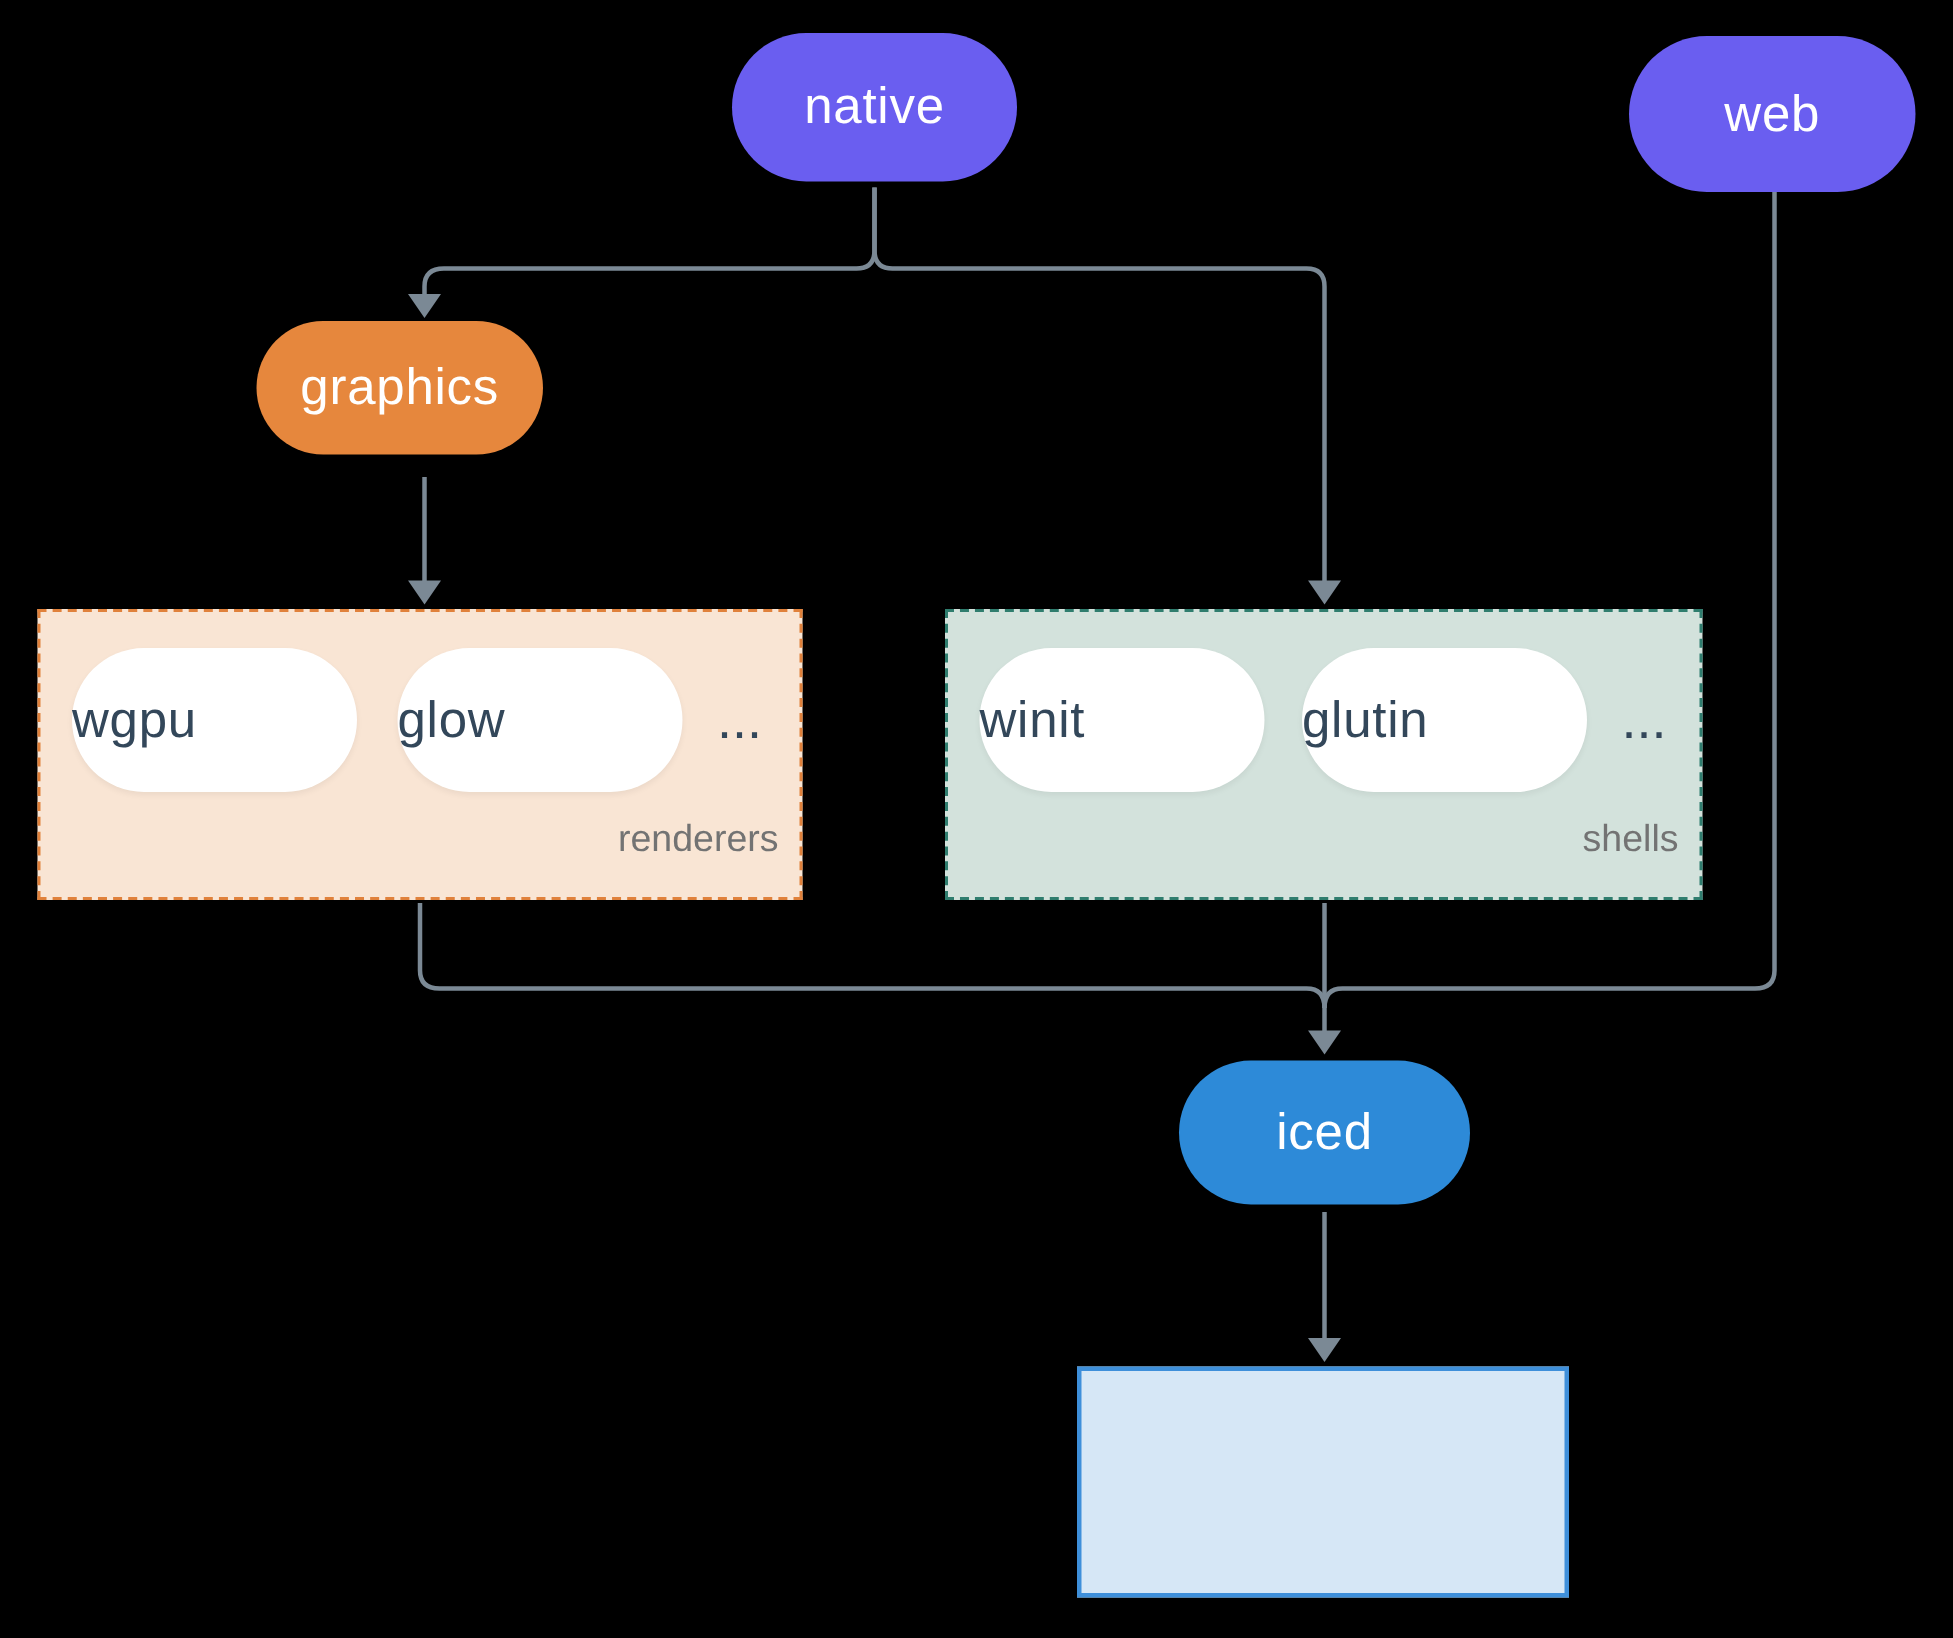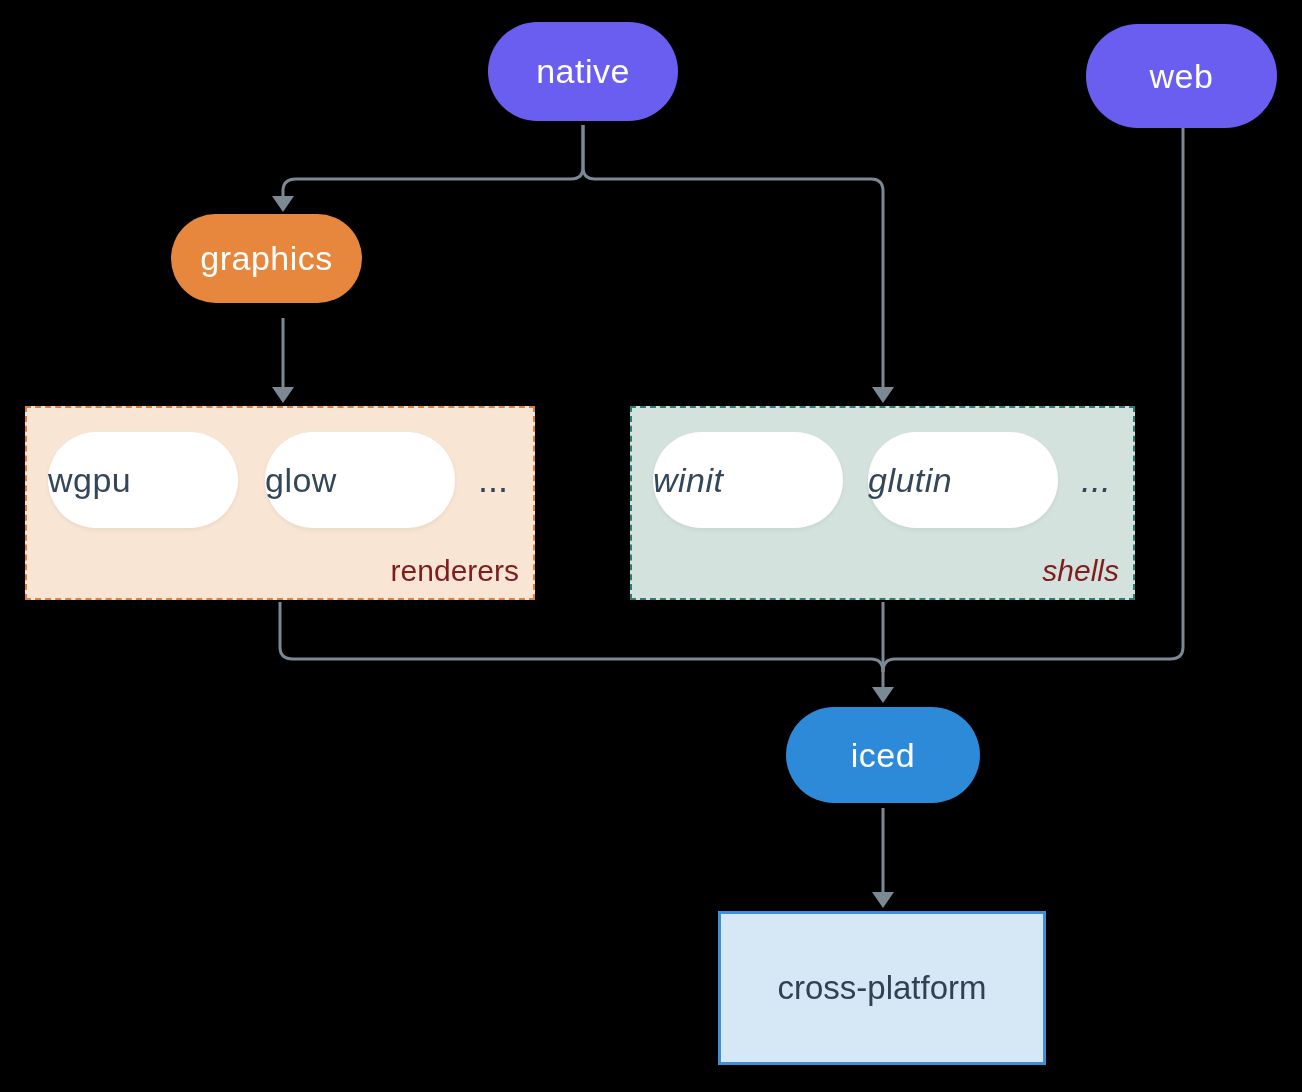--- a/index.html
+++ b/index.html
@@ -54,21 +54,20 @@
   }
   .group-renderers {
     left: 25px; top: 406px; width: 510px; height: 194px;
     background: #F9E5D4;
     border: 2px dashed #E0813B;
   }
   .group-shells {
     left: 630px; top: 406px; width: 505px; height: 194px;
     background: #D3E2DC;
     border: 2px dashed #2F7D6E;
-    font-style: italic;
   }
   .group .pill-white {
     position: absolute;
     top: 24px;
     width: 190px;
     height: 96px;
     background: #FFFFFF;
     border-radius: 48px;
     display: flex;
     align-items: center;
@@ -90,23 +89,23 @@
     align-items: center;
     justify-content: center;
     font-size: 36px;
     color: #33475A;
   }
   .group-renderers .ellipsis { left: 438px; }
   .group-shells .ellipsis    { left: 436px; }
   .group-label {
     position: absolute;
     right: 14px;
-    bottom: 10px;
-    font-size: 30px;
-    color: #7f1d1d;
+    bottom: 24px;
+    font-size: 25px;
+    color: #737373;
   }
   .app-box {
     position: absolute;
     z-index: 2;
     left: 718px; top: 911px;
     width: 328px; height: 154px;
     box-sizing: border-box;
     background: #D6E7F6;
     border: 3px solid #3E8FDA;
     display: flex;
@@ -178,16 +177,15 @@
     </div>
     <div class="ellipsis">...</div>
     <div class="group-label">shells</div>
   </div>
 
   <div class="pill pill-iced">
     <span>iced</span>
   </div>
 
   <div class="app-box">
-    <div>cross-platform</div>
   </div>
 
 </div>
 
 </body></html>

